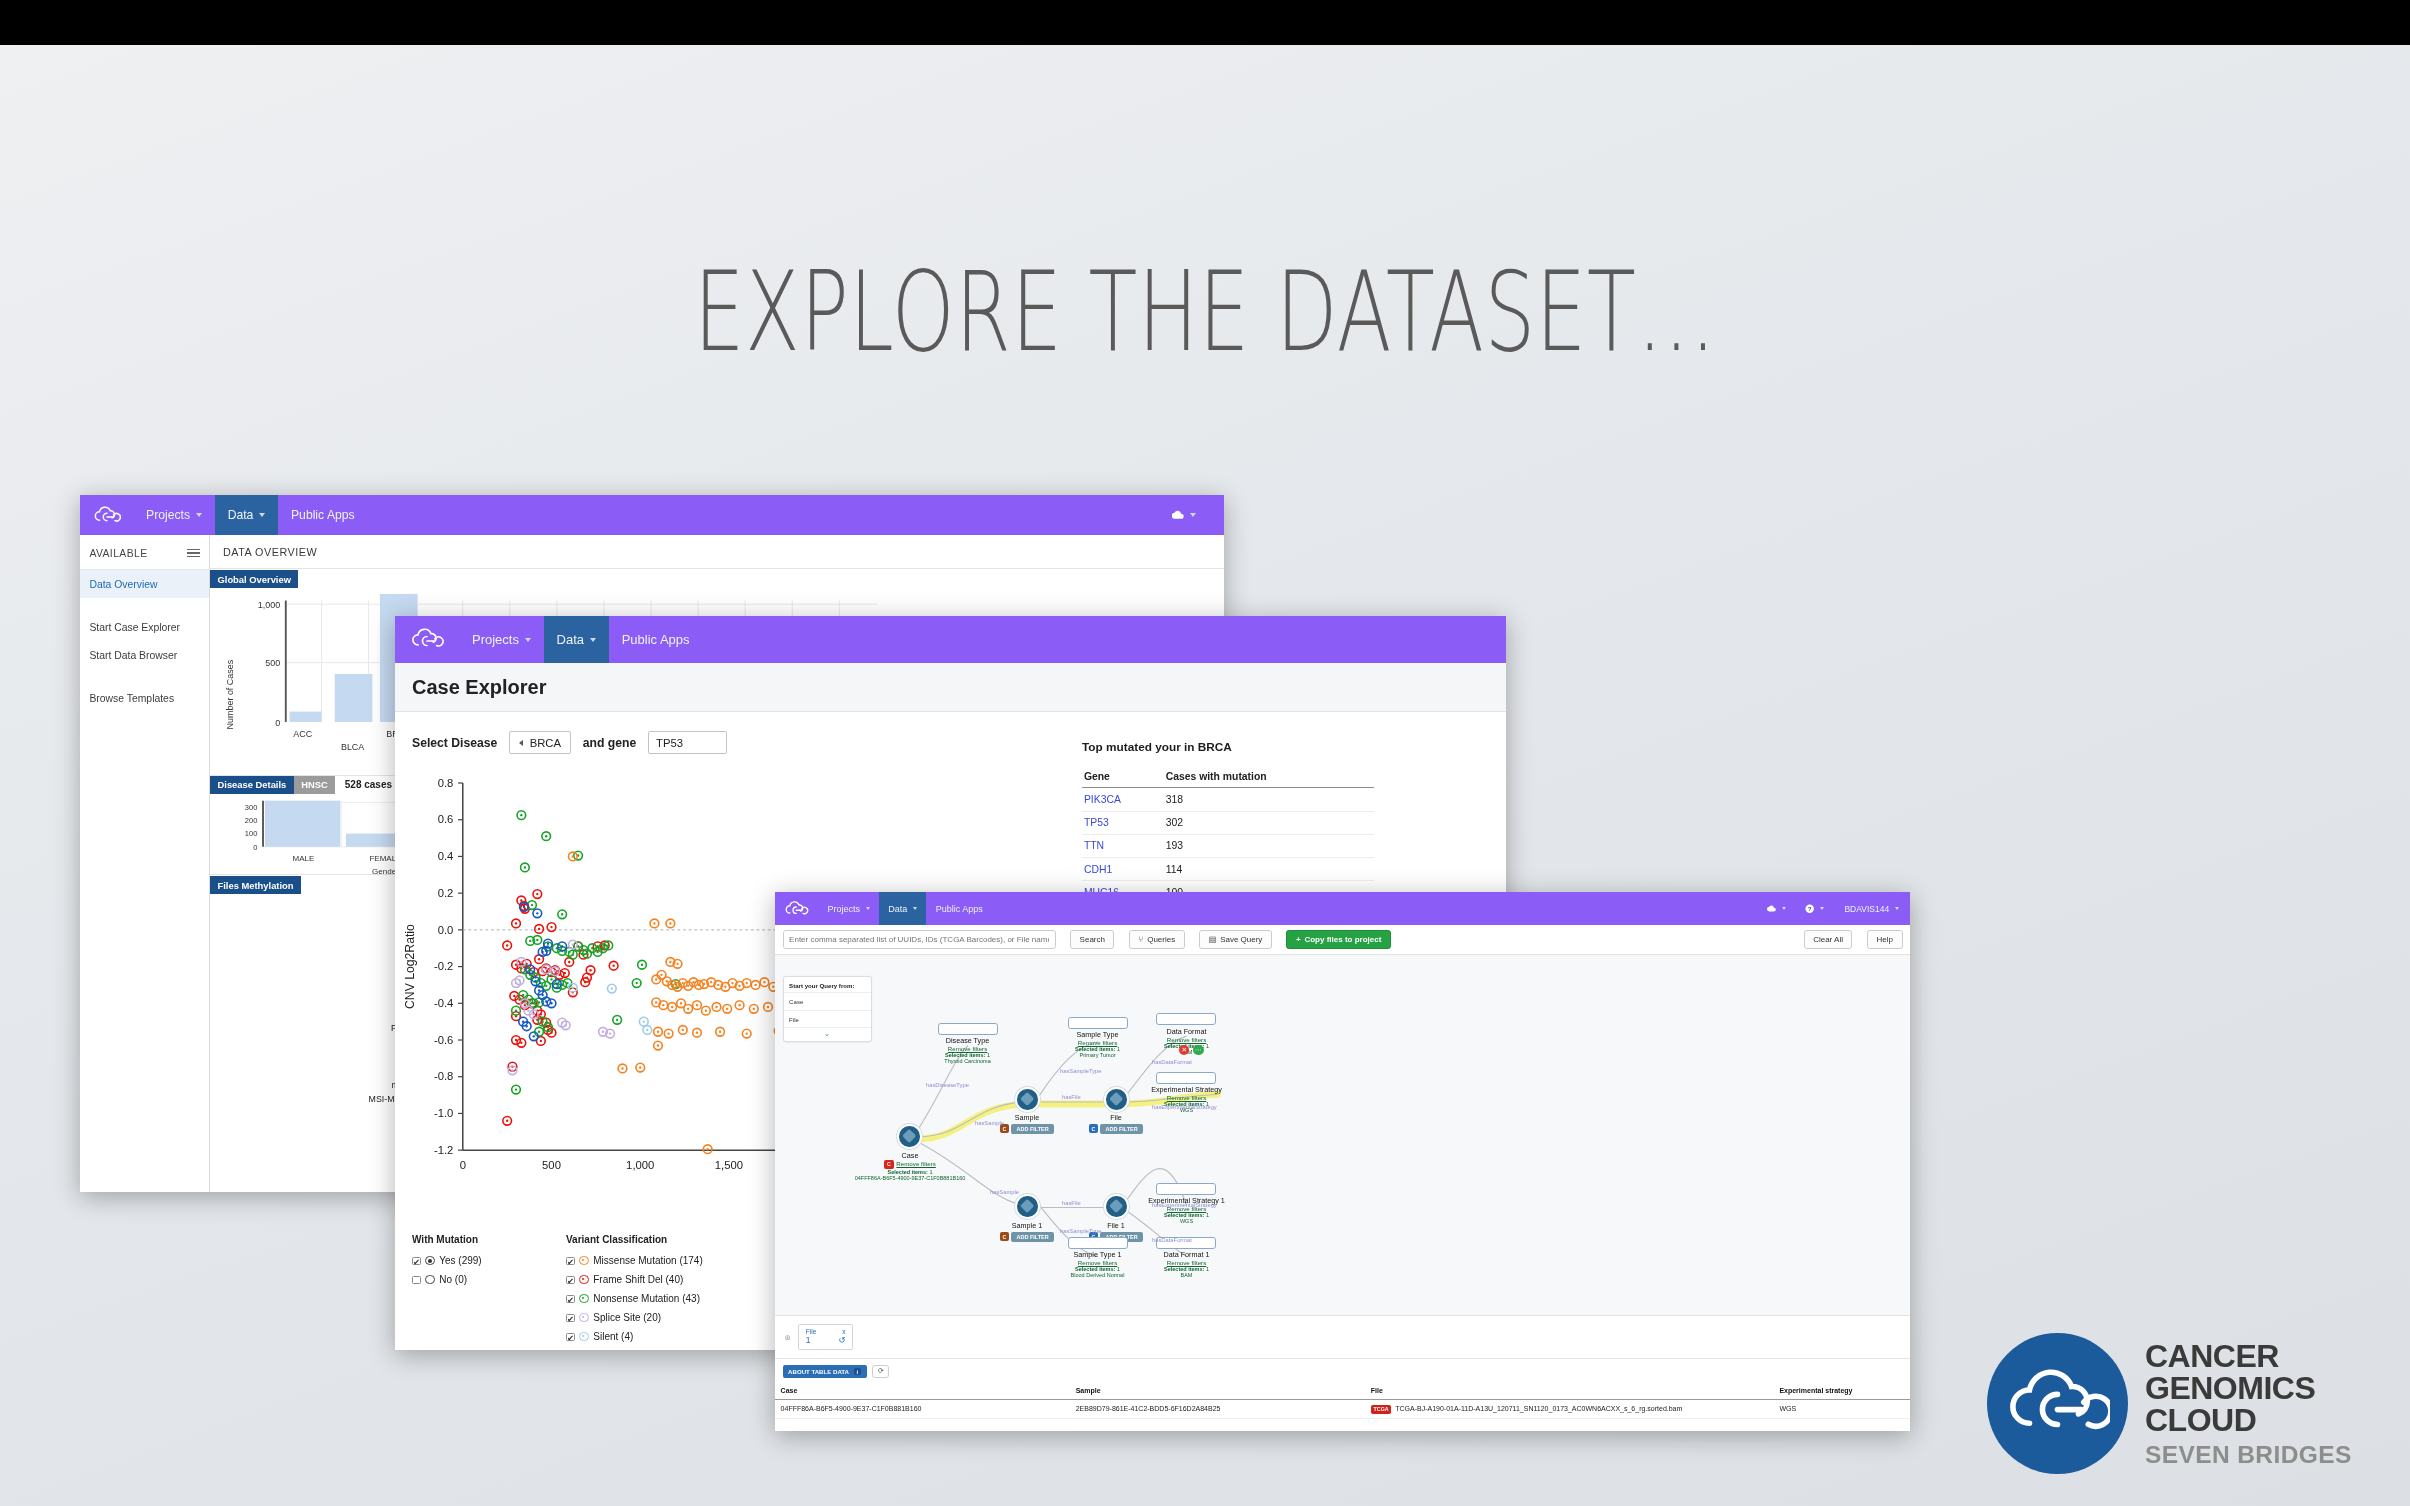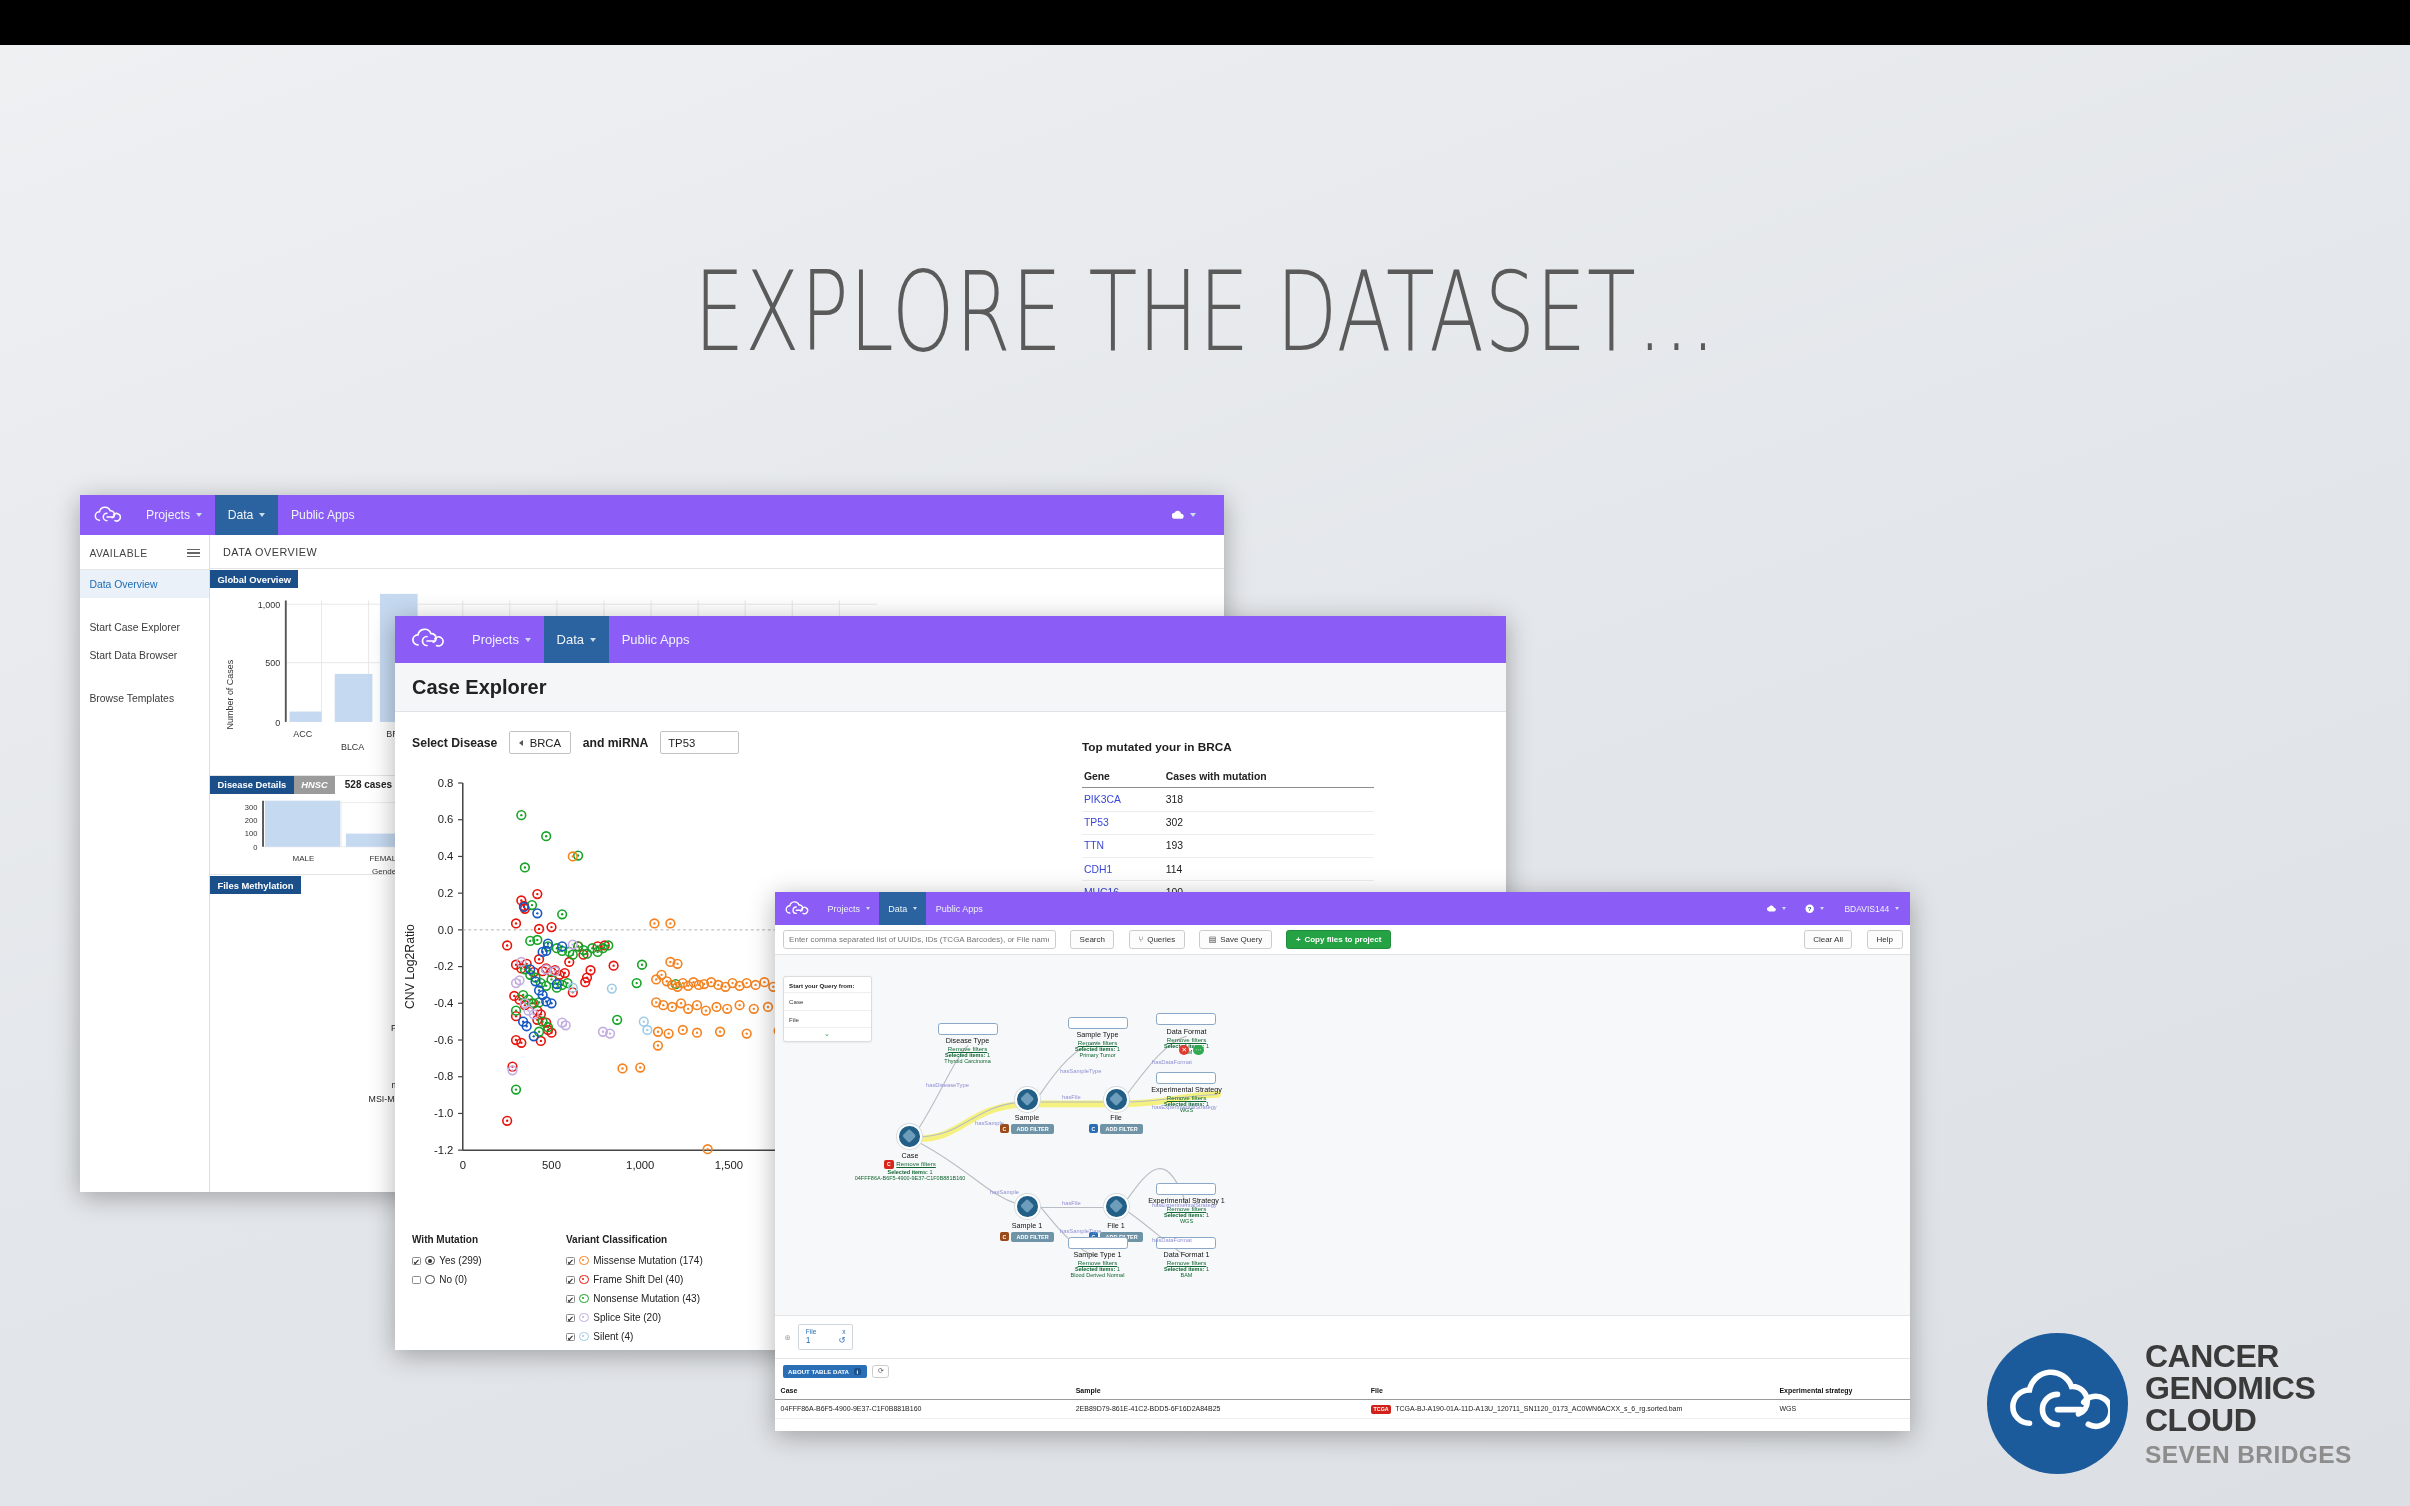--- a/index.html
+++ b/index.html
@@ -41,21 +41,21 @@
   #w1-side .avail { display:flex; align-items:center; justify-content:space-between; padding:11.3px 9.4px 9.4px 9.4px; font-size:10.4px; color:#444; letter-spacing:0.4px; border-bottom:0.9px solid #e6e6e6;}
   .burger { width:12.2px; }
   .burger i { display:block; height:1.3px; background:#666; margin:2.4px 0; }
   #w1-side .sitem { padding:8.5px 9.4px; font-size:10.4px; color:#3b3b3b; }
   #w1-side .sitem.sel { background:#eaf1f9; color:#1b6cb5; }
   #w1-side .gap { height:15px; }
 
   #w1-main { position:absolute; left:130px; top:40px; width:1014px; height:657px; background:#fff; }
   .sec-head { padding:11.3px 13px 9.4px; font-size:10.8px; letter-spacing:0.5px; color:#3a3a3a; border-bottom:0.9px solid #e4e4e4;}
   .panel-tab { display:inline-block; background:#1b4f8a; color:#fff; font-size:9.4px; font-weight:bold; padding:3.8px 7.5px; }
-  .panel-tab.grey { background:#9b9b9b;font-style:italic; }
+  .panel-tab.grey { background:#9b9b9b; }
   .panel-meta { font-size:10px; font-weight:bold; color:#222; margin-left:9.4px; }
   .panel-meta.light { font-weight:normal; color:#9a9a9a; }
 
   
   .axisname { font-size:9.5px; fill:#333; }
   .tick { font-size:9.5px; fill:#333; }
 
   
   .fd-list { font-size:8.8px; color:#222; text-align:right; line-height:1.62; }
 
@@ -356,21 +356,21 @@
     <div id="w2-body">
       <div style="display:flex">
 
         <div style="width:659px">
           <div class="ce-controls">
             <span>Select Disease</span>
             <span class="ce-select">
               <span class="caret-d"></span>
               <span>BRCA</span>
             </span>
-            <span>and miRNA</span>
+            <span>and gene</span>
             <span class="ce-input">TP53</span>
           </div>
           <svg id="scatter" width="659" height="452" viewBox="0 0 700 480" style="margin-top:3.8px">
               <text x="20" y="213" font-size="13" fill="#222" text-anchor="middle" transform="rotate(-90 20 213)" font-family="Liberation Sans, sans-serif">CNV Log2Ratio</text>
               <text x="62" y="412" font-size="12" fill="#222" text-anchor="end" font-family="Liberation Sans, sans-serif">-1.2</text>
               <line x1="67" y1="408" x2="72" y2="408" stroke="#444" stroke-width="1.3"></line>
               <text x="62" y="373" font-size="12" fill="#222" text-anchor="end" font-family="Liberation Sans, sans-serif">-1.0</text>
               <line x1="67" y1="369" x2="72" y2="369" stroke="#444" stroke-width="1.3"></line>
               <text x="62" y="334" font-size="12" fill="#222" text-anchor="end" font-family="Liberation Sans, sans-serif">-0.8</text>
               <line x1="67" y1="330" x2="72" y2="330" stroke="#444" stroke-width="1.3"></line>

